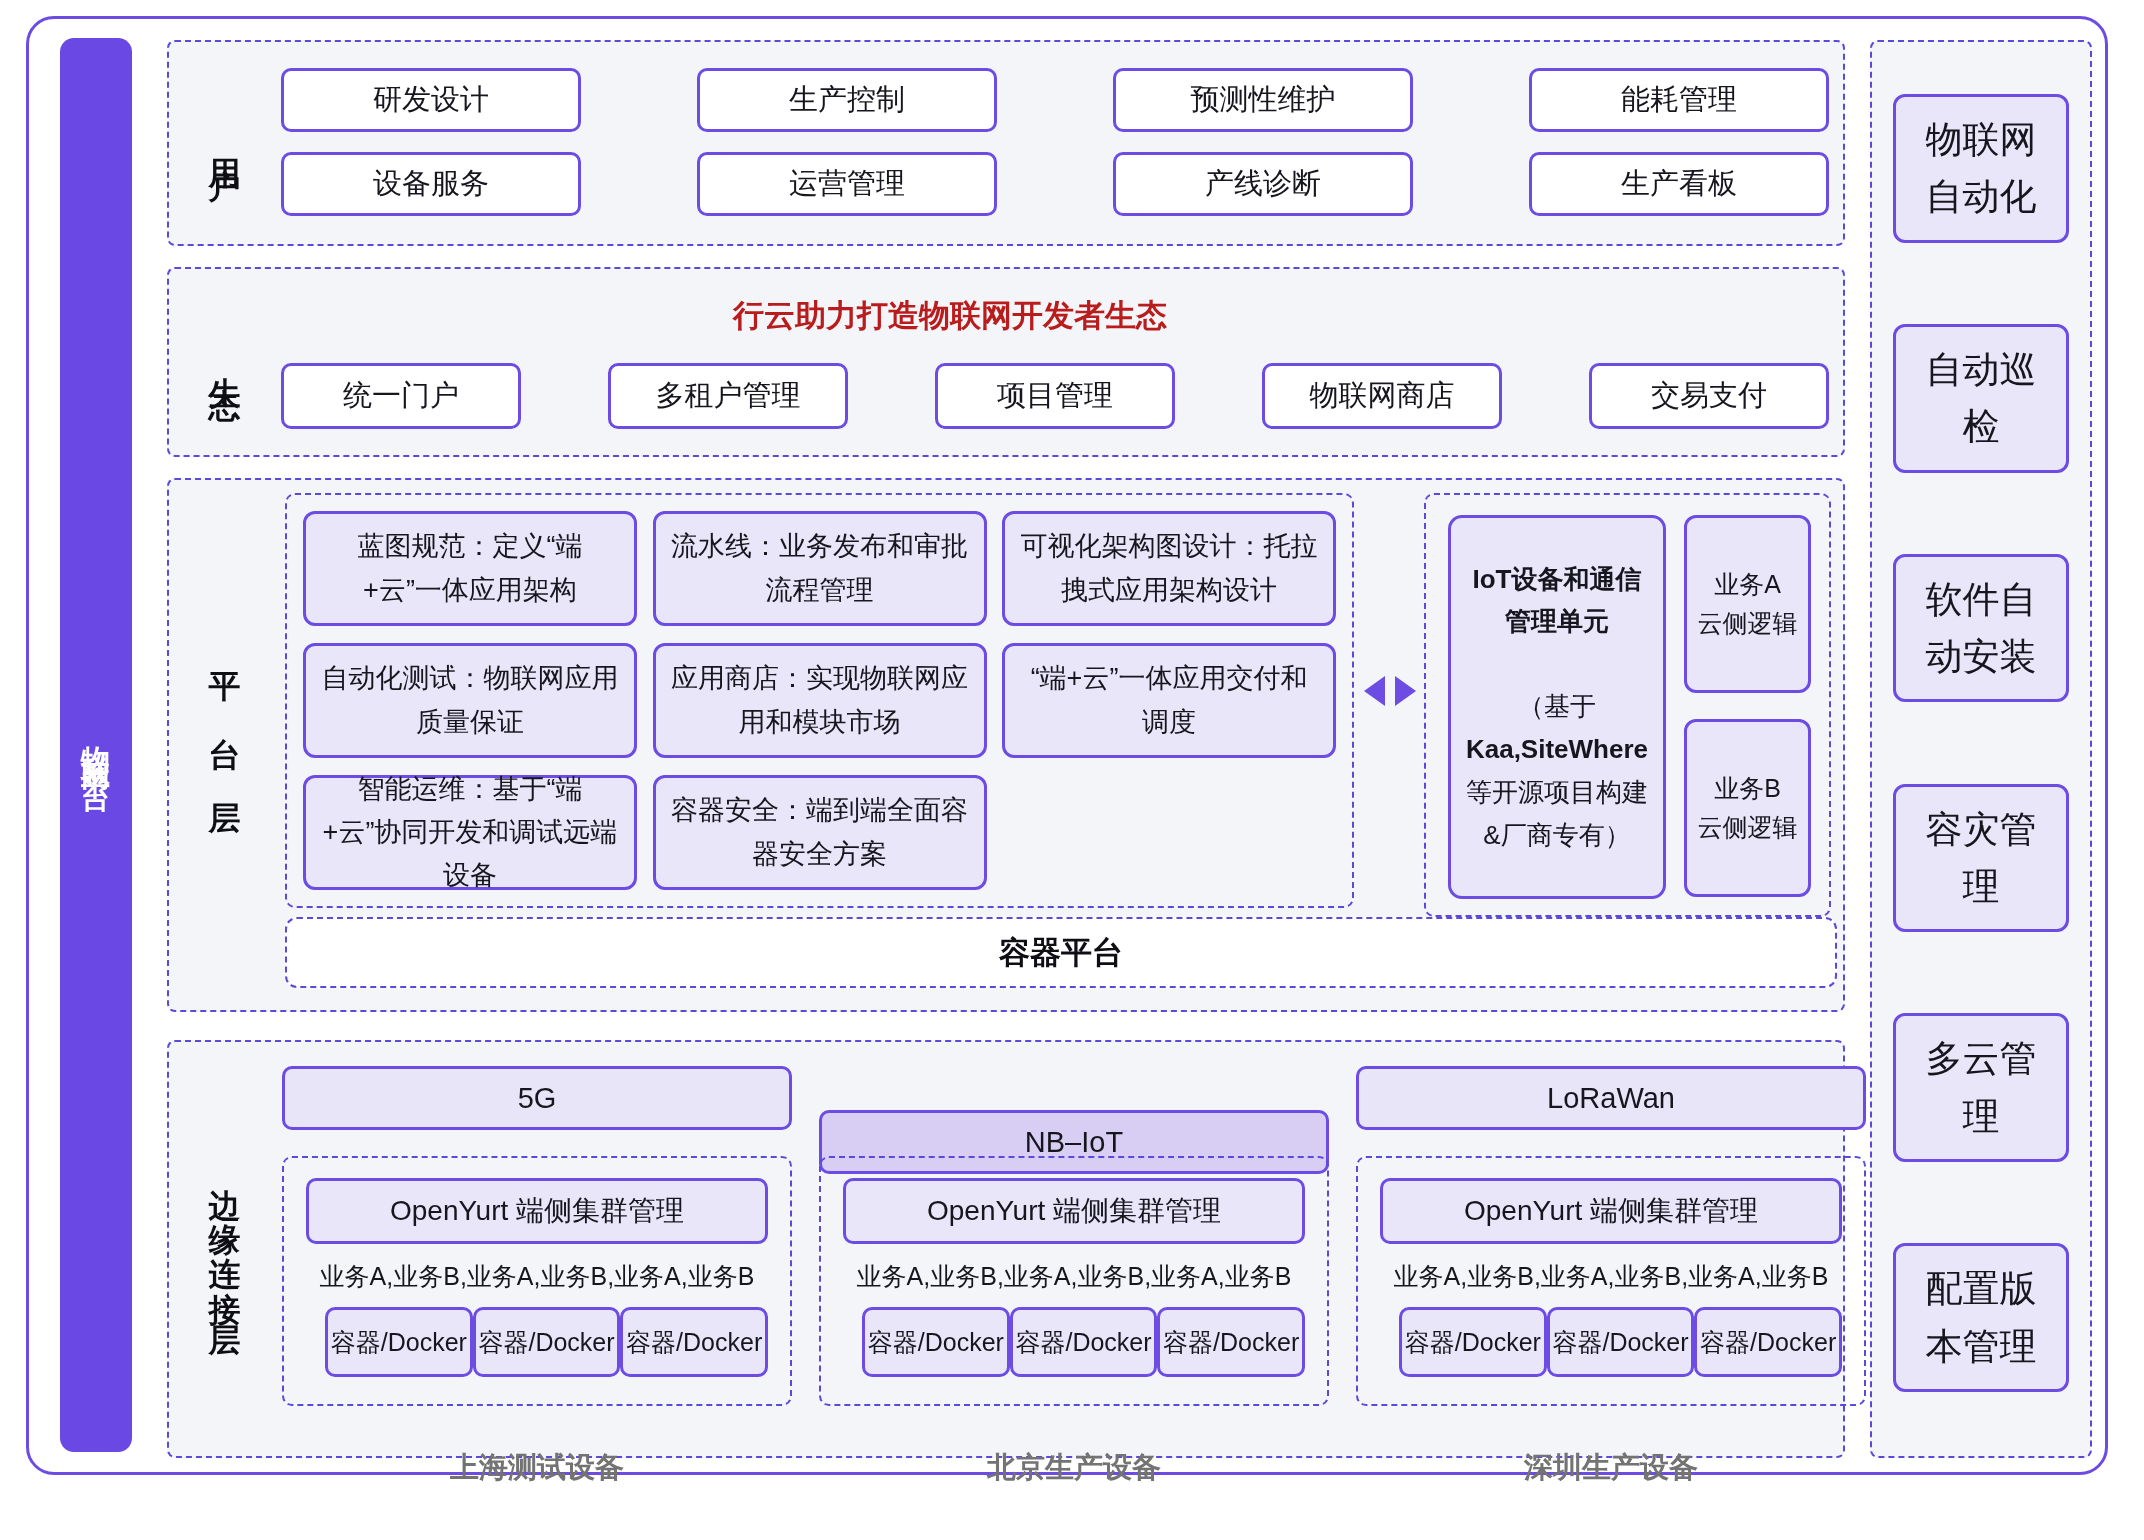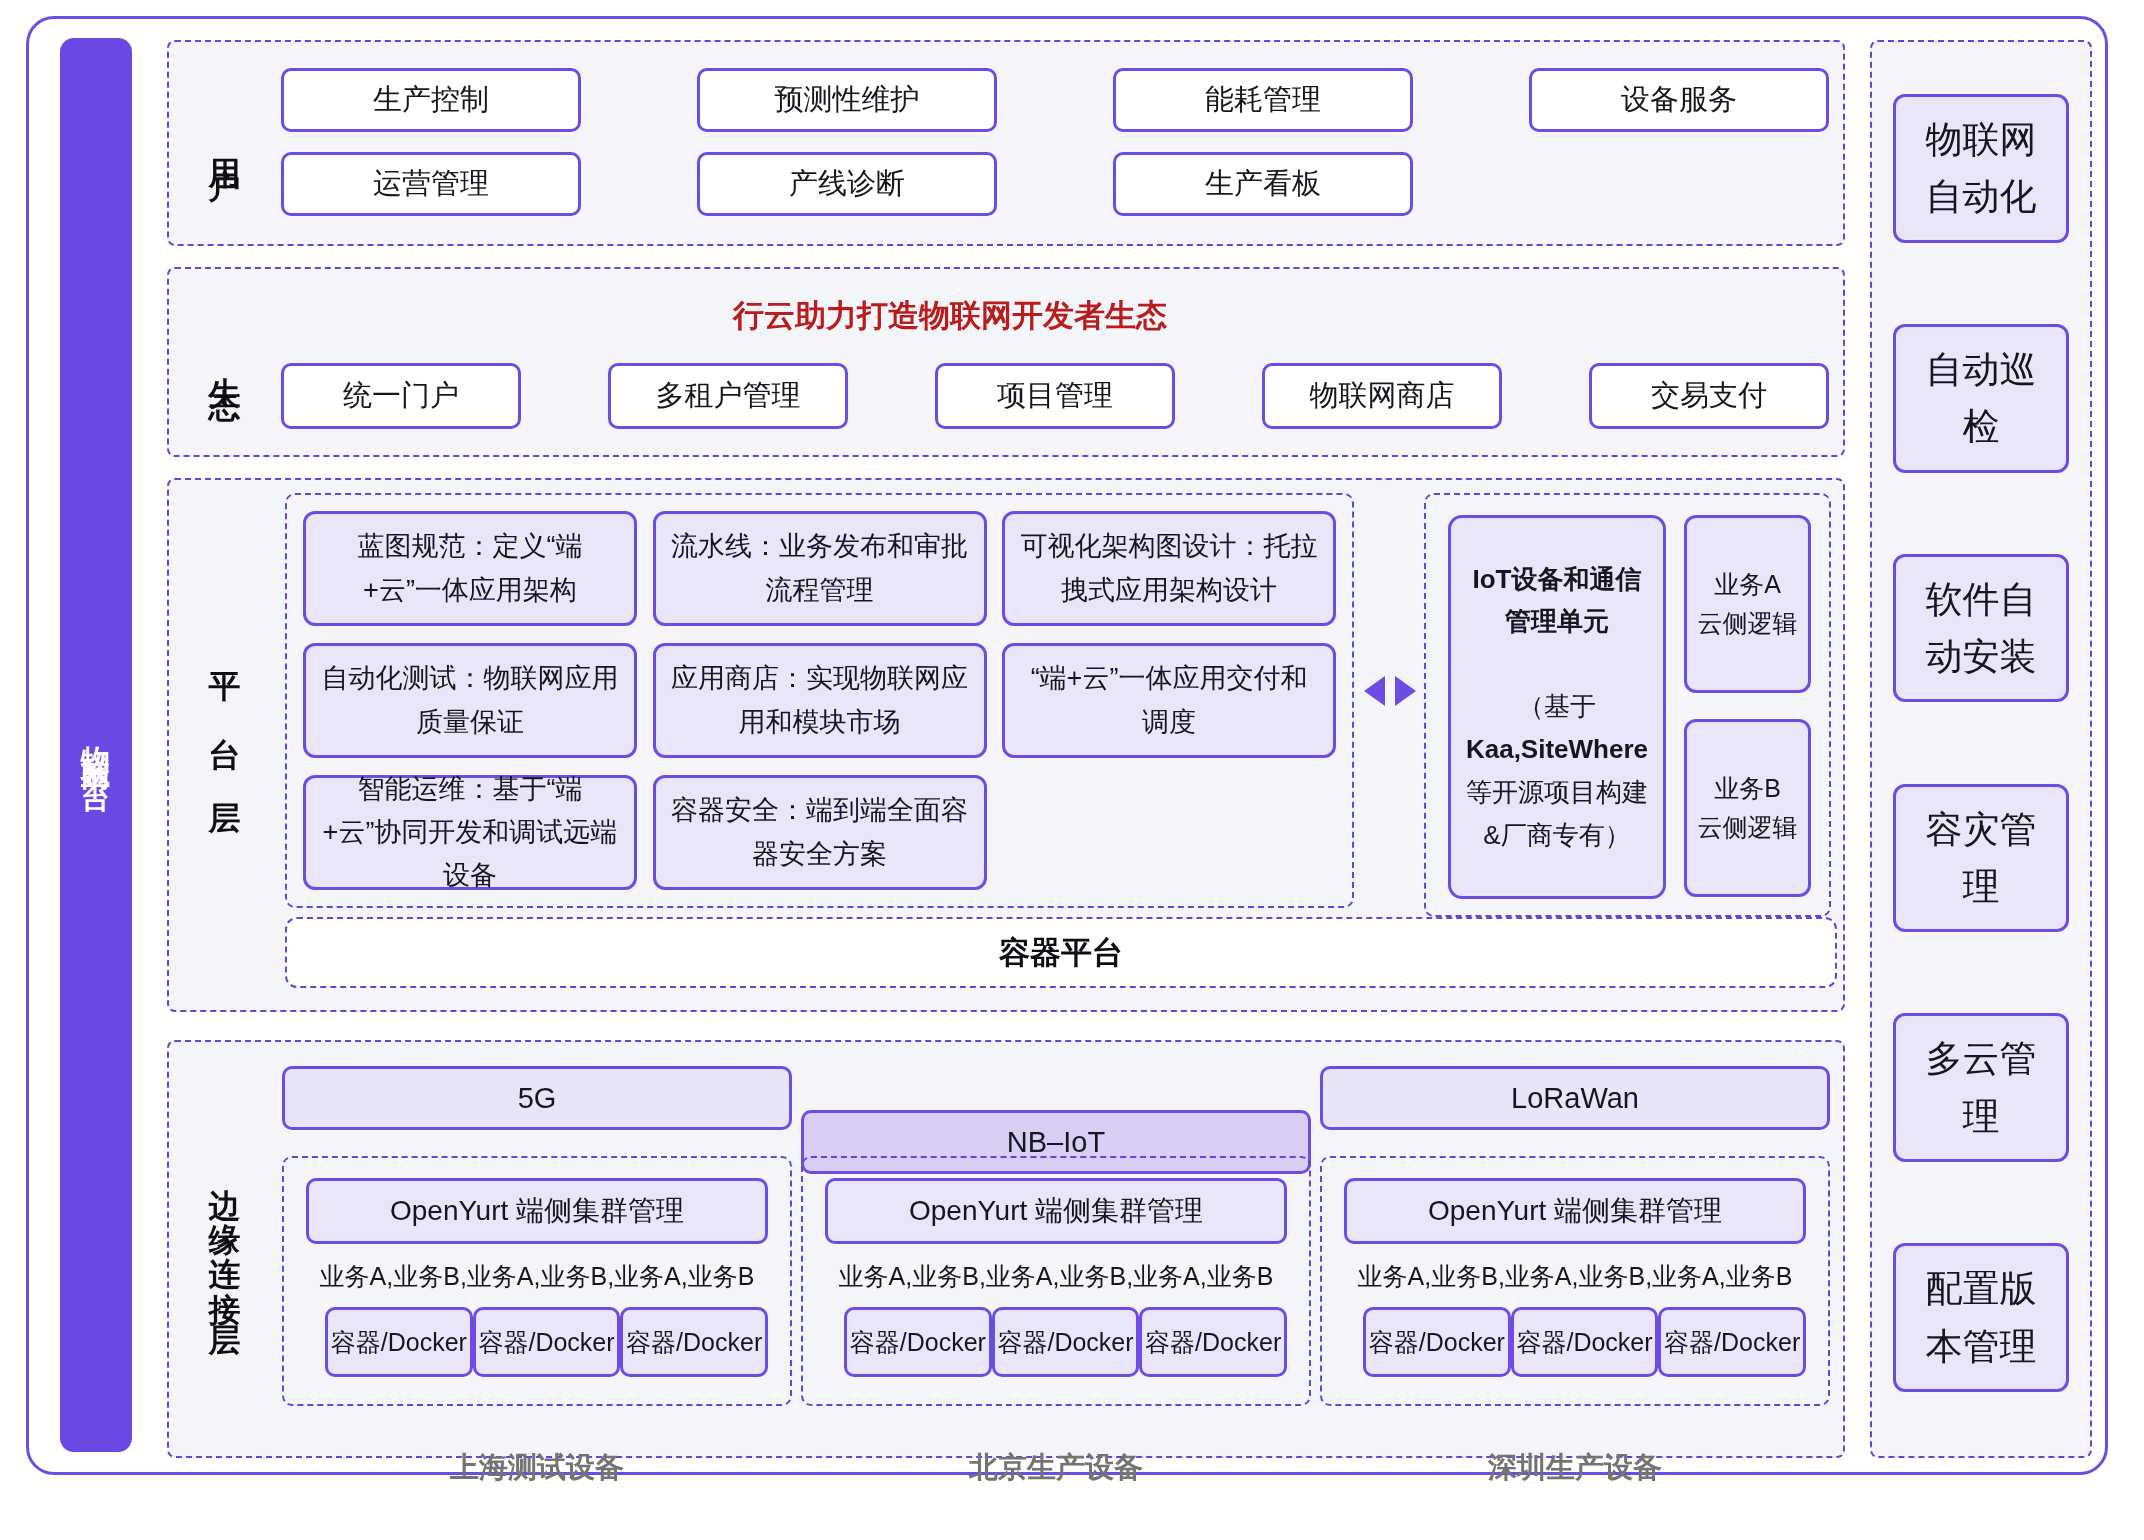--- a/index.html
+++ b/index.html
@@ -78,21 +78,21 @@
     align-items:center; justify-content:center; text-align:center;
     font-size:25px; line-height:1.55;}
   .svc-a{top:20px; height:178px;} .svc-b{top:224px; height:178px;}
   .pf-container{position:absolute; left:116px; top:437px; width:1552px; height:71px;
     background:#fff; border:2.5px dashed var(--dash); border-radius:12px;
     display:flex; align-items:center; justify-content:center;
     font-size:31px; font-weight:bold; color:#0e0e14;}
 
   
   .edge-cols{position:absolute; left:113px; top:24px; right:7px; bottom:0;
-    display:grid; grid-template-columns:repeat(3,510px); column-gap:9px;}
+    display:grid; grid-template-columns:repeat(3,510px); column-gap:27px;}
   .edge-col{position:relative;}
   .net-head{height:64px; border:3px solid var(--accent); border-radius:10px;
     background:var(--net-default); display:flex; align-items:center; justify-content:center;
     font-size:29px;}
   .net-head.hl{background:var(--net-highlight);margin-top:44px;}
   .gw{position:absolute; left:0; right:0; top:90px; height:250px;
     border:2.5px dashed var(--dash); border-radius:10px; padding:20px 22px 22px;}
   .gw-cluster{height:66px; background:var(--box-fill); border:3px solid var(--accent);
     border-radius:10px; display:flex; align-items:center; justify-content:center; font-size:28px;}
   .gw-services{margin-top:16px; text-align:center; font-size:25px; white-space:nowrap;}
@@ -114,20 +114,21 @@
 <div class="stage">
   <div class="frame"></div>
 
   <div class="leftbar">
     <div class="v-text">物联网平台</div>
   </div>
 
   <div class="section sec-user">
     <div class="v-label ls-sm">用户</div>
     <div class="user-grid">
+      <div class="box">研发设计</div>
       <div class="box">生产控制</div>
       <div class="box">预测性维护</div>
       <div class="box">能耗管理</div>
       <div class="box">设备服务</div>
       <div class="box">运营管理</div>
       <div class="box">产线诊断</div>
       <div class="box">生产看板</div>
     </div>
   </div>
 

